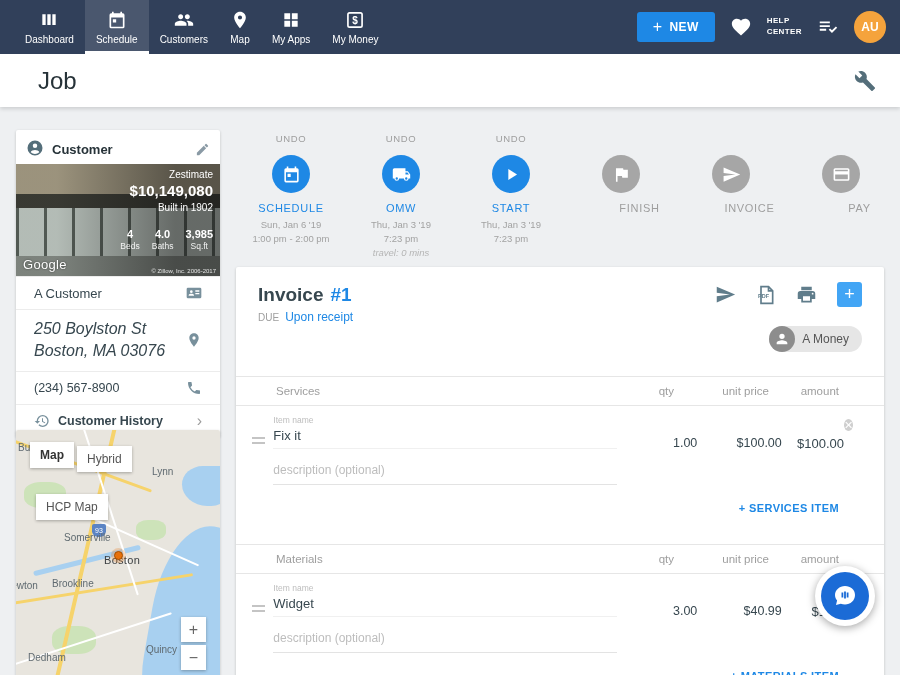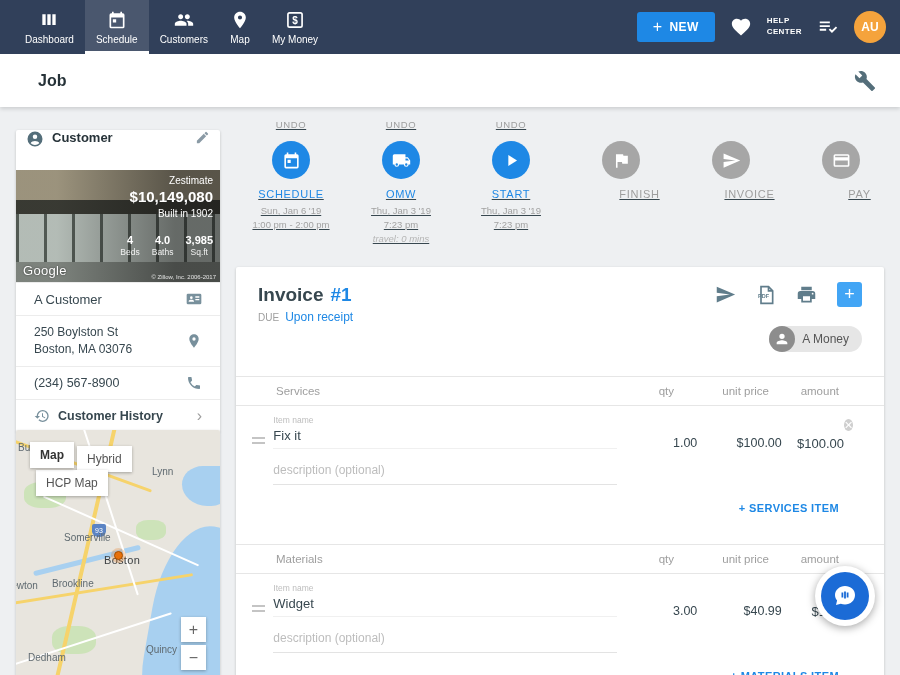--- a/index.html
+++ b/index.html
@@ -25,27 +25,27 @@
   .new-plus { font-size:16px; font-weight:normal; }
   .help-center { color:#fff; font-size:8px; font-weight:bold; letter-spacing:.4px;
     line-height:1.35; text-align:left; }
   .avatar { width:32px; height:32px; border-radius:50%; background:#f5a33c; color:#fff;
     font-size:12px; font-weight:bold; display:flex; align-items:center; justify-content:center; cursor:pointer; }
 
   
   .page-header { position:absolute; top:54px; left:0; width:900px; height:53px; background:#fff;
     box-shadow:0 2px 4px rgba(0,0,0,.14); display:flex; align-items:center;
     padding:0 24px 0 38px; z-index:20; }
-  .page-title { font-size:16px; color:#263238;font-weight:bold; }
+  .page-title { font-size:24px; color:#263238; }
   .page-header-tool { margin-left:auto; cursor:pointer; }
 
   
   .card { background:#fff; border-radius:2px; box-shadow:0 1px 3px rgba(0,0,0,.2); }
   .customer-card { position:absolute; left:16px; top:130px; width:204px; }
-  .cust-head { display:flex; align-items:flex-start; gap:8px; height:40px; padding:0 10px; }
+  .cust-head { display:flex; align-items:flex-end; gap:8px; height:34px; padding:7px 10px; }
   .cust-title { font-size:13px; font-weight:bold; color:#263238; }
   .cust-head .edit { margin-left:auto; cursor:pointer; }
   .photo { position:relative; height:112px; overflow:hidden; background:#8d8a7d; }
   .bld-top { position:absolute; top:0; left:0; right:0; height:32px; background:#b3a98f; }
   .bld-awn { position:absolute; top:30px; left:0; right:0; height:14px; background:#3f4038; }
   .bld-win { position:absolute; top:44px; left:0; right:0; bottom:20px;
     background:repeating-linear-gradient(90deg,#5c655e 0 3px,#cfd9d2 3px 28px); }
   .bld-ground { position:absolute; bottom:0; left:0; right:0; height:20px; background:#8f968f; }
   .photo-shade { position:absolute; inset:0;
     background:linear-gradient(90deg, rgba(20,20,20,.15) 20%, rgba(15,15,15,.55) 78%); }
@@ -55,21 +55,21 @@
   .zest-built { font-size:10px; margin-top:3px; }
   .facts { position:absolute; right:7px; top:64px; display:flex; gap:12px; color:#fff; text-align:center; }
   .fact-value { font-size:11px; font-weight:bold; }
   .fact-label { font-size:8.5px; margin-top:1px; opacity:.9; }
   .google-logo { position:absolute; left:7px; bottom:4px; color:#fff; font-size:13px;
     letter-spacing:.3px; text-shadow:0 0 2px rgba(0,0,0,.6); }
   .zillow-credit { position:absolute; right:4px; bottom:2px; color:rgba(255,255,255,.85); font-size:6px; }
   .c-row { display:flex; align-items:center; padding:8px 18px; border-top:1px solid #ececec;
     font-size:12.5px; color:#37474f; }
   .c-row .r-icon { margin-left:auto; }
-  .addr { line-height:1.4; font-size:12px; }
+  .addr { line-height:1.4; font-size:16px;font-style:italic; }
   .hist-row { cursor:pointer; }
   .hist-label { font-weight:bold; font-size:12.5px; margin-left:8px; }
   .chev { margin-left:auto; color:#9e9e9e; font-size:16px; line-height:1; }
 
   
   .map-card { position:absolute; left:16px; top:430px; width:204px; height:260px; overflow:hidden; }
   .map-area { position:absolute; inset:0; background:#e8e5de; }
   .water { position:absolute; background:#a8d0f0; }
   .w1 { right:-34px; top:96px; width:104px; height:200px; border-radius:45% 0 0 30%; transform:rotate(10deg); }
   .w2 { right:-8px; top:36px; width:46px; height:40px; border-radius:50% 0 40% 60%; }
@@ -92,28 +92,28 @@
   .map-label.big { font-size:11px; font-weight:normal; color:#3c4043; letter-spacing:.3px; }
   .shield { position:absolute; left:76px; top:94px; width:14px; height:13px; background:#5b84c4;
     border-radius:2px 2px 45% 45%; color:#fff; font-size:7px; display:flex; align-items:center;
     justify-content:center; }
   .marker { position:absolute; left:98px; top:121px; width:9px; height:9px; background:#e8710a;
     border:1px solid #a34e00; border-radius:50%; box-shadow:0 0 0 3px rgba(232,113,10,.25); }
   .map-btn { position:absolute; background:#fff; box-shadow:0 1px 3px rgba(0,0,0,.3);
     font-size:12px; color:#333; padding:6px 10px; cursor:pointer; white-space:nowrap; }
   .mb-map { left:14px; top:12px; font-weight:bold; z-index:3; }
   .mb-hybrid { left:61px; top:16px; z-index:2; color:#555; }
-  .mb-hcp { left:20px; top:40px; z-index:2; color:#555; }
+  .mb-hcp { left:20px; top:64px; z-index:2; color:#555; }
   .zoom-btn { position:absolute; right:14px; width:25px; height:25px; background:#fff;
     box-shadow:0 1px 3px rgba(0,0,0,.3); display:flex; align-items:center; justify-content:center;
     font-size:16px; color:#666; cursor:pointer; }
   .zin { top:187px; } .zout { top:215px; }
 
   
-  .workflow { position:absolute; left:236px; top:119px; width:660px; display:flex;text-decoration:underline; }
+  .workflow { position:absolute; left:236px; top:133px; width:660px; display:flex; }
   .wf-step { flex:1; display:flex; flex-direction:column; align-items:center; }
   .wf-undo { height:15px; font-size:9.5px; color:#9e9e9e; letter-spacing:.6px; margin-bottom:7px; cursor:pointer; }
   .wf-circle { width:38px; height:38px; border-radius:50%; display:flex; align-items:center;
     justify-content:center; cursor:pointer; }
   .wf-circle.on { background:#1e88e5; }
   .wf-circle.off { background:#a6a6a6; }
   .wf-circle svg { width:19px; height:19px; }
   .wf-label { margin-top:9px; font-size:11px; letter-spacing:.7px; }
   .wf-label.on { color:#1e88e5; } .wf-label.off { color:#9e9e9e;margin-left:37px; }
   .wf-date { margin-top:4px; font-size:9.5px; color:#a2a2a2; line-height:1.5; text-align:center; }
@@ -204,20 +204,28 @@
     </span>
     <span class="nav-label">Customers</span>
   </div>
   <div class="nav-item">
     <span class="nav-icon">
       <svg viewBox="0 0 24 24" fill="#fff">
           <path d="M12 2C8.13 2 5 5.13 5 9c0 5.25 7 13 7 13s7-7.75 7-13c0-3.87-3.13-7-7-7zm0 9.5A2.5 2.5 0 1 1 12 6.5a2.5 2.5 0 0 1 0 5z"></path>
         </svg>
     </span>
     <span class="nav-label">Map</span>
+  </div>
+  <div class="nav-item">
+    <span class="nav-icon">
+      <svg viewBox="0 0 24 24" fill="#fff">
+          <path d="M4 11h7V4H4v7zm9 0h7V4h-7v7zM4 20h7v-7H4v7zm9 0h7v-7h-7v7z"></path>
+        </svg>
+    </span>
+    <span class="nav-label">My Apps</span>
   </div>
   <div class="nav-item">
     <span class="nav-icon">
       <svg viewBox="0 0 24 24">
           <rect x="3.5" y="3.5" width="17" height="17" rx="2" fill="none" stroke="#fff" stroke-width="2"></rect>
           <text x="12" y="16.5" font-size="12" font-weight="bold" fill="#fff" text-anchor="middle" font-family="Liberation Sans, sans-serif">$</text>
         </svg>
     </span>
     <span class="nav-label">My Money</span>
   </div>

